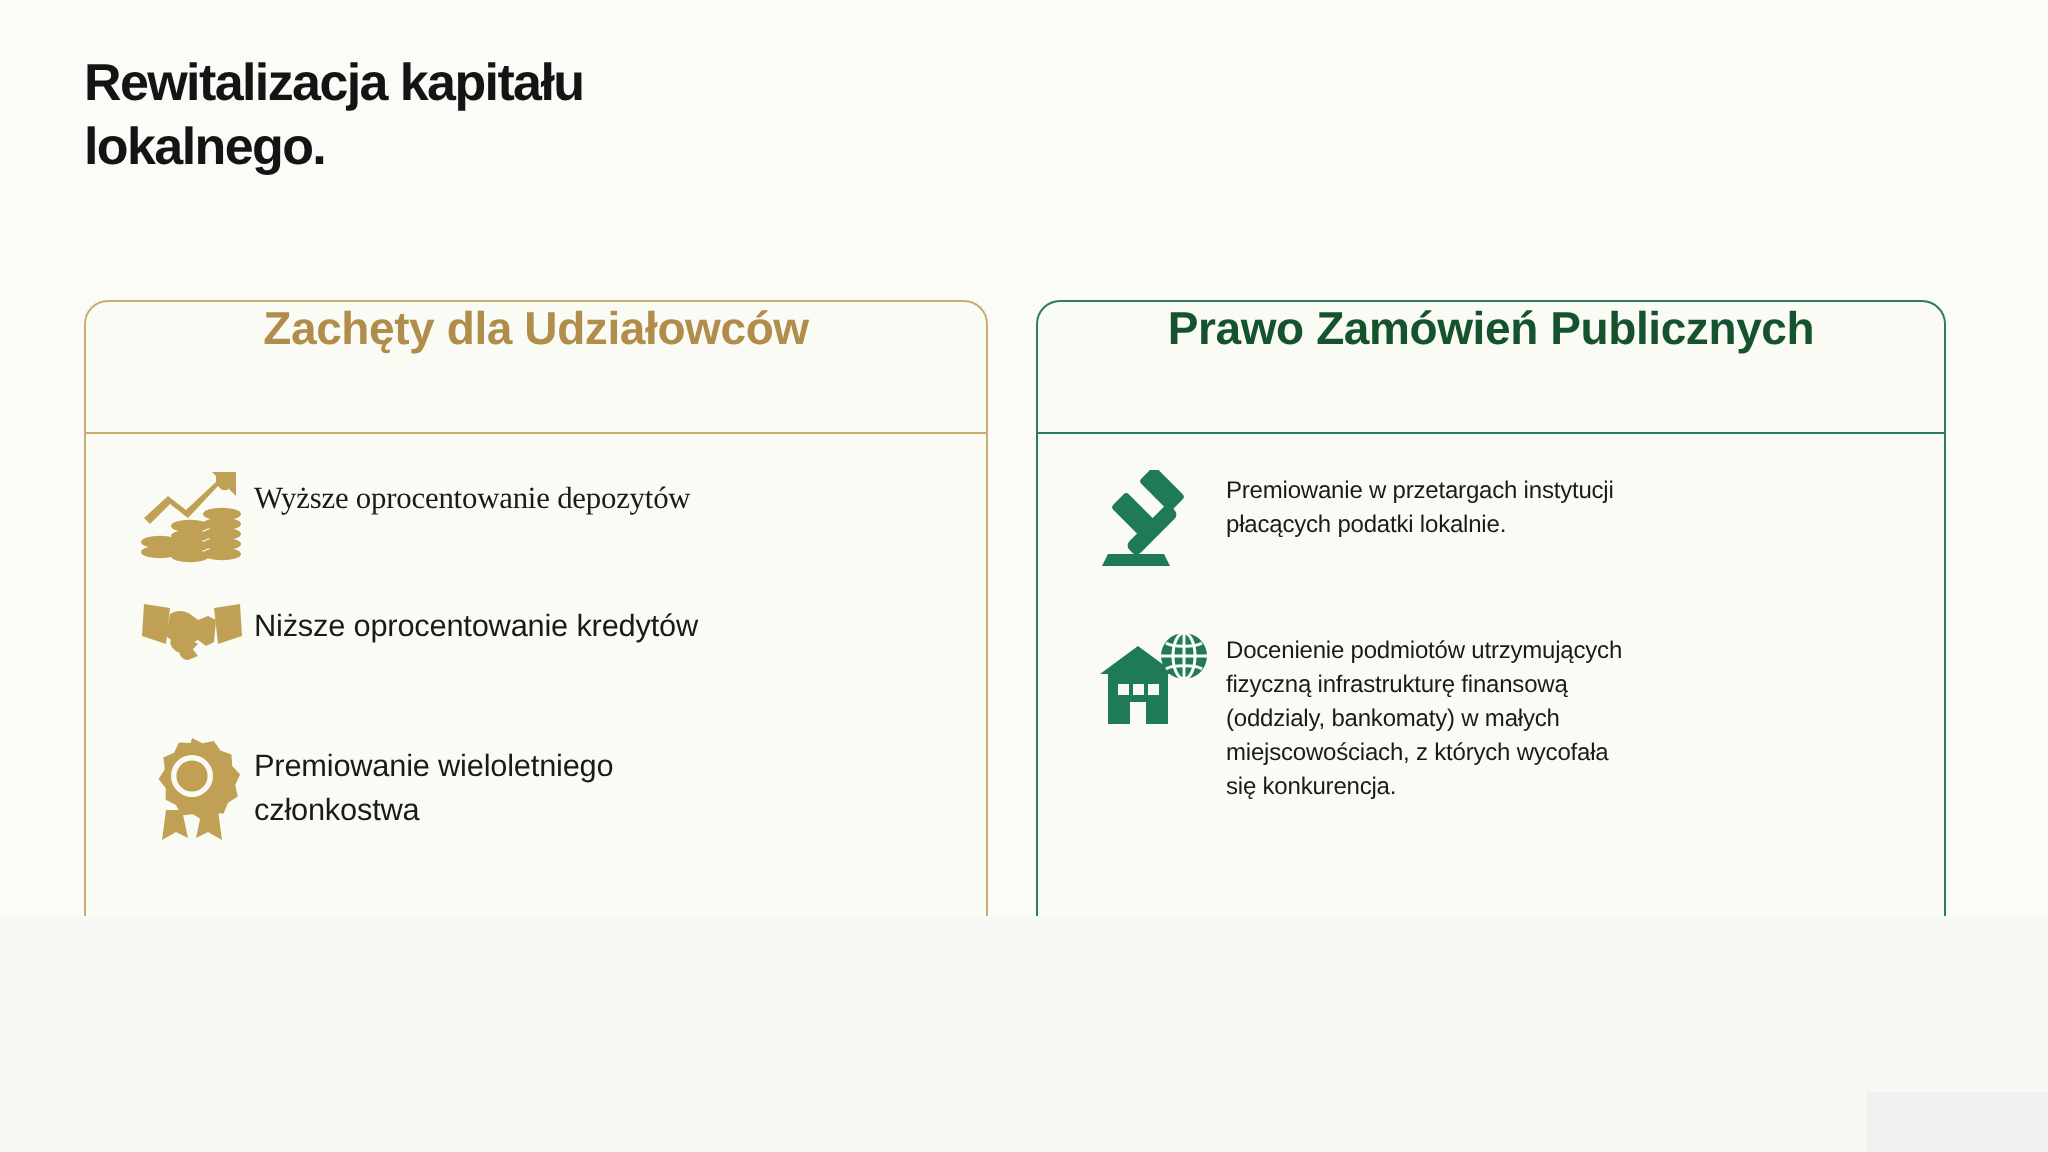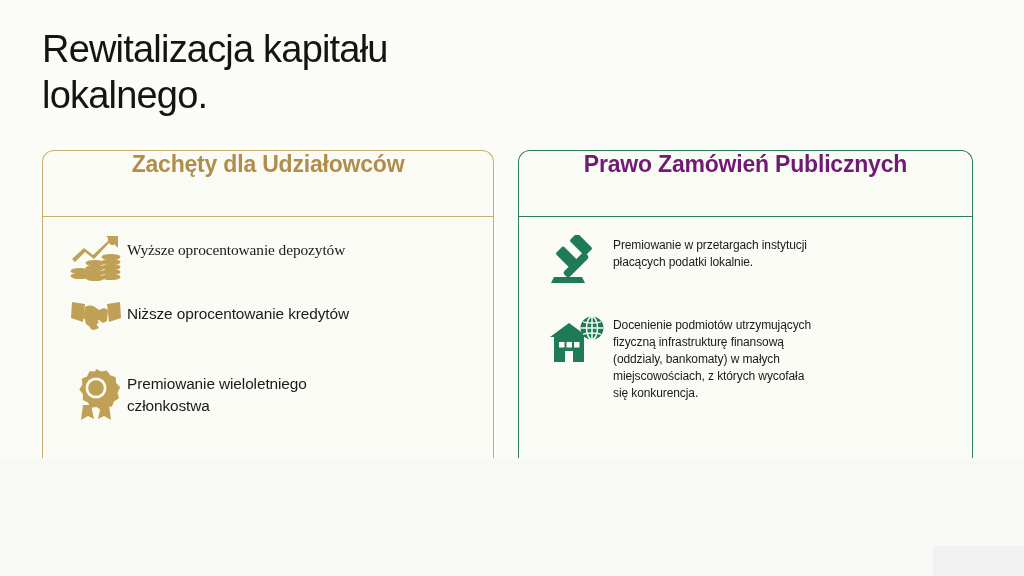--- a/index.html
+++ b/index.html
@@ -35,22 +35,22 @@
     top: 458px;
     width: 1024px;
     height: 118px;
     background: #f8f8f4;
   }
   .title {
     position: absolute;
     left: 42px;
     top: 26px;
     width: 600px;
-    font-size: 38px;
-    font-weight: normal;
+    font-size: 26px;
+    font-weight: bold;
     line-height: 1.22;
     letter-spacing: -0.8px;
     color: #141414;
     white-space: pre-line;
   }
 
   .cards {
     position: absolute;
     left: 0;
     top: 150px;
@@ -88,21 +88,21 @@
   }
   .card-left .card-header { border-bottom-color: #c9ae70; }
   .card-right .card-header { border-bottom-color: #2d7d5f; }
 
   .card-title {
     font-size: 23px;
     font-weight: bold;
     letter-spacing: -0.2px;
   }
   .title-gold { color: #b08d4a; }
-  .title-green { color: #701a75; }
+  .title-green { color: #14532d; }
 
   .card-body {
     padding: 16px 18px 0 22px;
   }
   .item {
     display: flex;
     align-items: flex-start;
     margin-bottom: 32px;
   }
   .item-icon {

